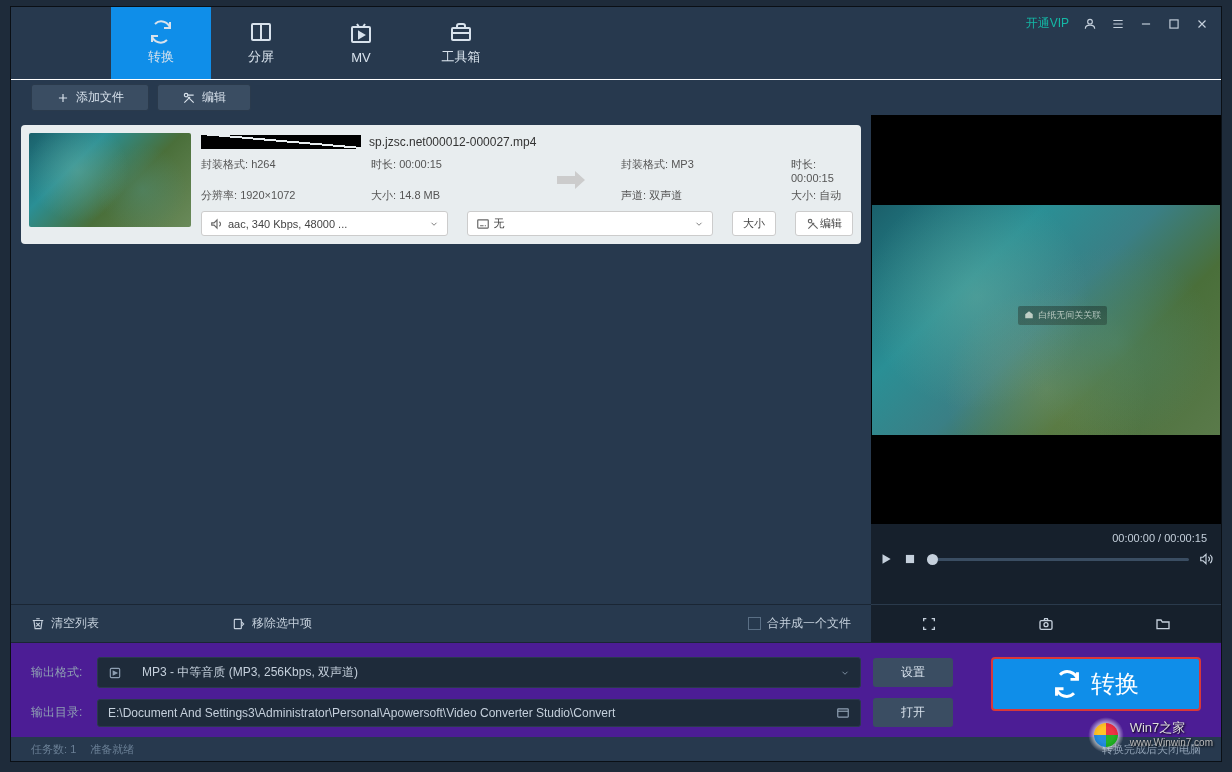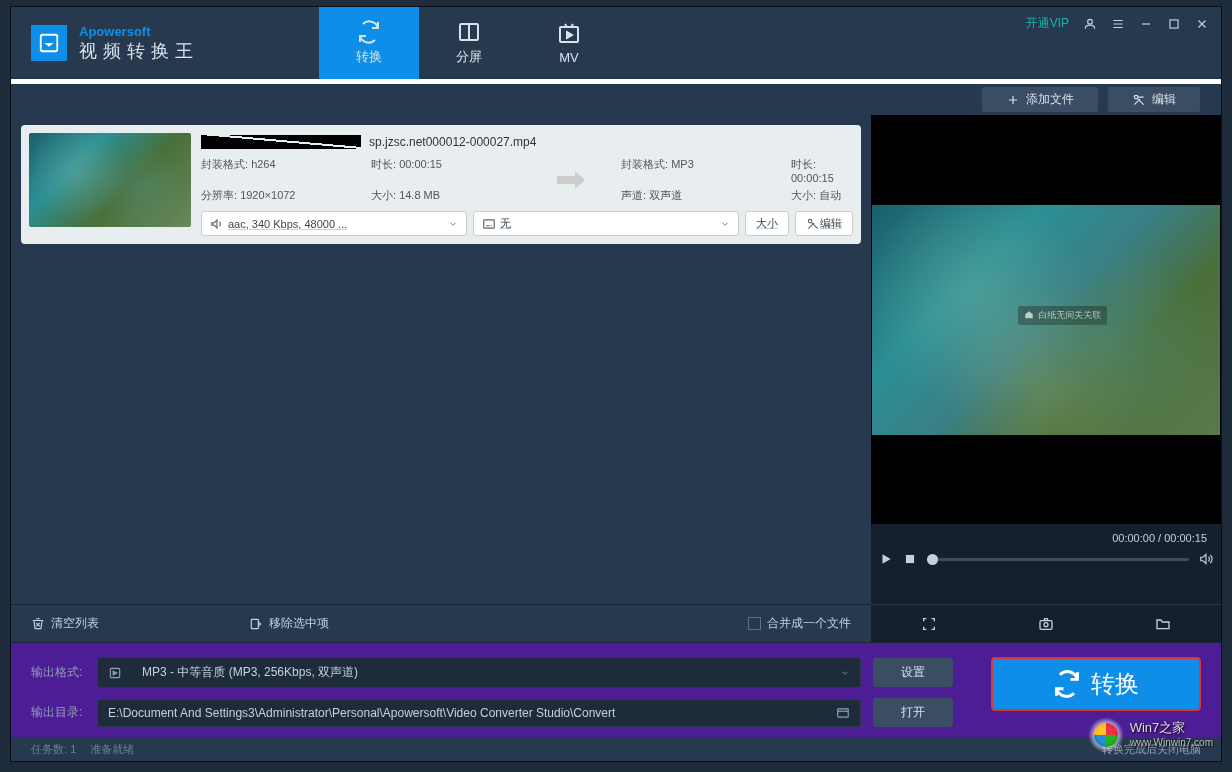--- a/index.html
+++ b/index.html
@@ -13,50 +13,50 @@
 .brand { color: #0f8ee9; font-size: 13px; font-weight: bold; }
 .title { color: #d8e2ec; font-size: 18px; letter-spacing: 6px; font-weight: 500; }
 .tabs { display: flex; margin-left: 100px; height: 100%; }
 .tab { width: 100px; display: flex; flex-direction: column; align-items: center; justify-content: center; color: #d8e2ec; cursor: pointer; gap: 4px; }
 .tab.active { background: #0f8ee9; }
 .tab svg { width: 24px; height: 24px; }
 .tab span { font-size: 13px; }
 .winctrls { position: absolute; right: 12px; top: 8px; display: flex; align-items: center; gap: 14px; color: #c5d0dc; }
 .vip { color: #14b8a6; font-size: 12px; }
 .winctrls svg { width: 14px; height: 14px; cursor: pointer; }
-.toolbar { height: 36px; background: #27394e; border-top: 5px solid #ffffff; display: flex; align-items: center; padding: 0 20px; gap: 8px; justify-content: flex-end; }
+.toolbar { height: 36px; background: #27394e; border-top: 1px solid #ffffff; display: flex; align-items: center; padding: 0 20px; gap: 8px; }
 .t-btn { background: #3a4d62; border: 1px solid #2a3a4c; color: #d8e2ec; padding: 4px 24px; border-radius: 3px; cursor: pointer; display: flex; align-items: center; gap: 6px; font-size: 12px; }
 .main { flex: 1; display: flex; min-height: 0; }
 .left { flex: 1; display: flex; flex-direction: column; min-width: 0; }
 .list { flex: 1; background: #27394e; padding: 10px; overflow-y: auto; }
 .item { background: #e8edef; border-radius: 4px; padding: 8px; display: flex; gap: 10px; position: relative; }
 .thumb { width: 162px; height: 94px; background: linear-gradient(135deg,#1a5f6a 0%,#2a8f95 30%,#4a6f3a 60%,#6a8a5a 100%); border-radius: 2px; flex-shrink: 0; position: relative; }
 .thumb::after{content:"";position:absolute;inset:0;background:radial-gradient(circle at 30% 40%,rgba(120,180,160,.4),transparent 40%),radial-gradient(circle at 70% 60%,rgba(80,140,120,.5),transparent 35%);}
 .info { flex: 1; display: flex; flex-direction: column; gap: 6px; min-width: 0; }
 .fname { color: #333; font-size: 12px; padding: 2px 0; display:flex; align-items:flex-start; gap:4px;}
 .scribble { display:inline-block; width:160px; height:14px; background: repeating-linear-gradient(5deg, #000 0, #000 14px, transparent 14px, transparent 16px); margin-right:4px;}
 .meta { display: grid; grid-template-columns: 150px 150px 60px 150px 1fr; gap: 4px 20px; color: #555; font-size: 11px; }
 .arrow { color: #ccc; display:flex;align-items:center;justify-content:center;}
-.ctrls { display: flex; gap: 6px; margin-top: 2px; text-decoration: underline; }
+.ctrls { display: flex; gap: 19px; margin-top: 2px; }
 .sel { flex: 1; background: #fff; border: 1px solid #ccc; border-radius: 3px; padding: 4px 8px; color: #444; font-size: 11px; display: flex; align-items: center; justify-content: space-between; cursor: pointer; }
 .sel.small { flex: 0 0 auto; padding: 4px 10px; }
 .right { width: 350px; background: #16202c; display: flex; flex-direction: column; }
 .preview { flex: 1; background: #000; display: flex; align-items: center; justify-content: center; }
 .preview-img { width: 348px; height: 230px; background: linear-gradient(135deg,#1a5f6a 0%,#2a8f95 30%,#3a7f85 50%,#4a6f3a 70%,#5a7a4a 100%); position: relative; }
 .preview-img::after{content:"";position:absolute;inset:0;background:radial-gradient(circle at 30% 40%,rgba(120,180,160,.4),transparent 40%),radial-gradient(circle at 70% 60%,rgba(80,140,120,.5),transparent 35%),radial-gradient(circle at 50% 80%,rgba(140,160,100,.4),transparent 40%);}
 .wm{position:absolute;left:42%;top:44%;background:rgba(0,0,0,.45);color:#ddd;font-size:9px;padding:3px 6px;border-radius:2px;display:flex;align-items:center;gap:4px;}
 .player { height: 80px; padding: 8px; display: flex; flex-direction: column; gap: 8px; }
 .time { text-align: right; color: #c5d0dc; font-size: 11px; padding-right:6px;}
 .pctrls { display: flex; align-items: center; gap: 10px; }
 .pctrls svg { width: 14px; height: 14px; cursor: pointer; }
 .progress { flex: 1; height: 3px; background: #3a4d62; position: relative; border-radius: 2px; }
 .progress::before { content: ""; position: absolute; left: 0; top: -4px; width: 11px; height: 11px; background: #c5d0dc; border-radius: 50%; }
 .pactions { height: 38px; display: flex; align-items: center; justify-content: space-around; border-top: 1px solid #2a3a4c; }
 .pactions svg { width: 16px; height: 16px; cursor: pointer; color:#c5d0dc;}
-.listbar { height: 38px; background: #27394e; border-top: 1px solid #1a2634; display: flex; align-items: center; padding: 0 20px; gap: 30px; font-size: 12px; }
+.listbar { height: 38px; background: #27394e; border-top: 1px solid #1a2634; display: flex; align-items: center; padding: 0 20px; gap: 13px; font-size: 12px; }
 .listbar .sp { flex: 1; }
 .chk { display: flex; align-items: center; gap: 6px; }
 .chk-box { width: 13px; height: 13px; border: 1px solid #5a6f85; }
 .bottom { background: #4c1d95; padding: 14px 20px 10px; display: flex; flex-direction: column; gap: 10px; border-top: 1px solid #1a2634; position:relative;}
 .row { display: flex; align-items: center; gap: 12px; }
 .lbl { width: 54px; color: #8fa0b3; font-size: 12px; }
 .field { flex: 1; background: #1e2b3a; border: 1px solid #2a3a4c; border-radius: 3px; padding: 6px 10px; color: #c5d0dc; font-size: 12px; display: flex; align-items: center; gap: 20px; max-width: 764px; }
 .field .sp { flex: 1; }
 .b-btn { background: #3a4d62; border: none; color: #d8e2ec; padding: 6px 28px; border-radius: 3px; cursor: pointer; font-size: 12px; }
 .convert { position: absolute; right: 20px; top: 14px; width: 210px; height: 54px; background: #0f8ee9; border: 2px solid #d93838; border-radius: 4px; display: flex; align-items: center; justify-content: center; gap: 10px; color: #fff; font-size: 24px; font-weight: 500; cursor: pointer; }
@@ -70,32 +70,20 @@
 .wm-logo{width:36px;height:36px;border-radius:50%;background:radial-gradient(circle,#fff 0%,#fff 30%,transparent 70%);position:relative;}
 .wm-logo::before{content:"";position:absolute;inset:6px;background:conic-gradient(#e81123 0deg 90deg,#00a300 90deg 180deg,#0078d7 180deg 270deg,#ffb900 270deg 360deg);border-radius:50%;opacity:.85;}
 .wm-text{color:#ddd;font-size:13px;line-height:1.1;text-shadow:1px 1px 2px #000;}
 .wm-text small{font-size:10px;color:#bbb;}
 </style>
 </head>
 <body>
 
 <div class="app">
   <div class="titlebar">
-    <div class="logo">
-      <div class="logo-icon">
-        <svg viewBox="0 0 24 24" fill="none" stroke="#fff" stroke-width="2">
-            <rect x="3" y="3" width="18" height="18" rx="2"></rect>
-            <path d="M3 9h18M7 3v18M7 12l5 4 5-4" fill="#fff" stroke="none"></path>
-          </svg>
-      </div>
-      <div class="logo-text">
-        <span class="brand">Apowersoft</span>
-        <span class="title">视频转换王</span>
-      </div>
-    </div>
     <div class="tabs">
       <div class="tab active">
         <svg viewBox="0 0 24 24" fill="none" stroke="currentColor" stroke-width="2">
             <path d="M21 2v6h-6M3 22v-6h6M21 8a9 9 0 0 0-15-4M3 16a9 9 0 0 0 15 4"></path>
           </svg>
         <span>转换</span>
       </div>
       <div class="tab">
         <svg viewBox="0 0 24 24" fill="none" stroke="currentColor" stroke-width="2">
             <rect x="3" y="4" width="18" height="16" rx="1"></rect>
@@ -103,20 +91,27 @@
           </svg>
         <span>分屏</span>
       </div>
       <div class="tab">
         <svg viewBox="0 0 24 24" fill="none" stroke="currentColor" stroke-width="2">
             <path d="M8 2l2 3M16 2l-2 3"></path>
             <rect x="3" y="5" width="18" height="15" rx="1"></rect>
             <path d="M10 10l5 3-5 3z" fill="currentColor"></path>
           </svg>
         <span>MV</span>
+      </div>
+      <div class="tab">
+        <svg viewBox="0 0 24 24" fill="none" stroke="currentColor" stroke-width="2">
+            <rect x="3" y="8" width="18" height="12" rx="1"></rect>
+            <path d="M8 8V6a2 2 0 0 1 2-2h4a2 2 0 0 1 2 2v2M3 13h18"></path>
+          </svg>
+        <span>工具箱</span>
       </div>
     </div>
     <div class="winctrls">
       <span class="vip">开通VIP</span>
       <svg viewBox="0 0 24 24" fill="none" stroke="currentColor" stroke-width="2">
           <circle cx="12" cy="8" r="4"></circle>
           <path d="M4 20c0-4 4-6 8-6s8 2 8 6"></path>
         </svg>
       <svg viewBox="0 0 24 24" fill="none" stroke="currentColor" stroke-width="2">
           <path d="M4 6h16M4 12h16M4 18h16"></path>

